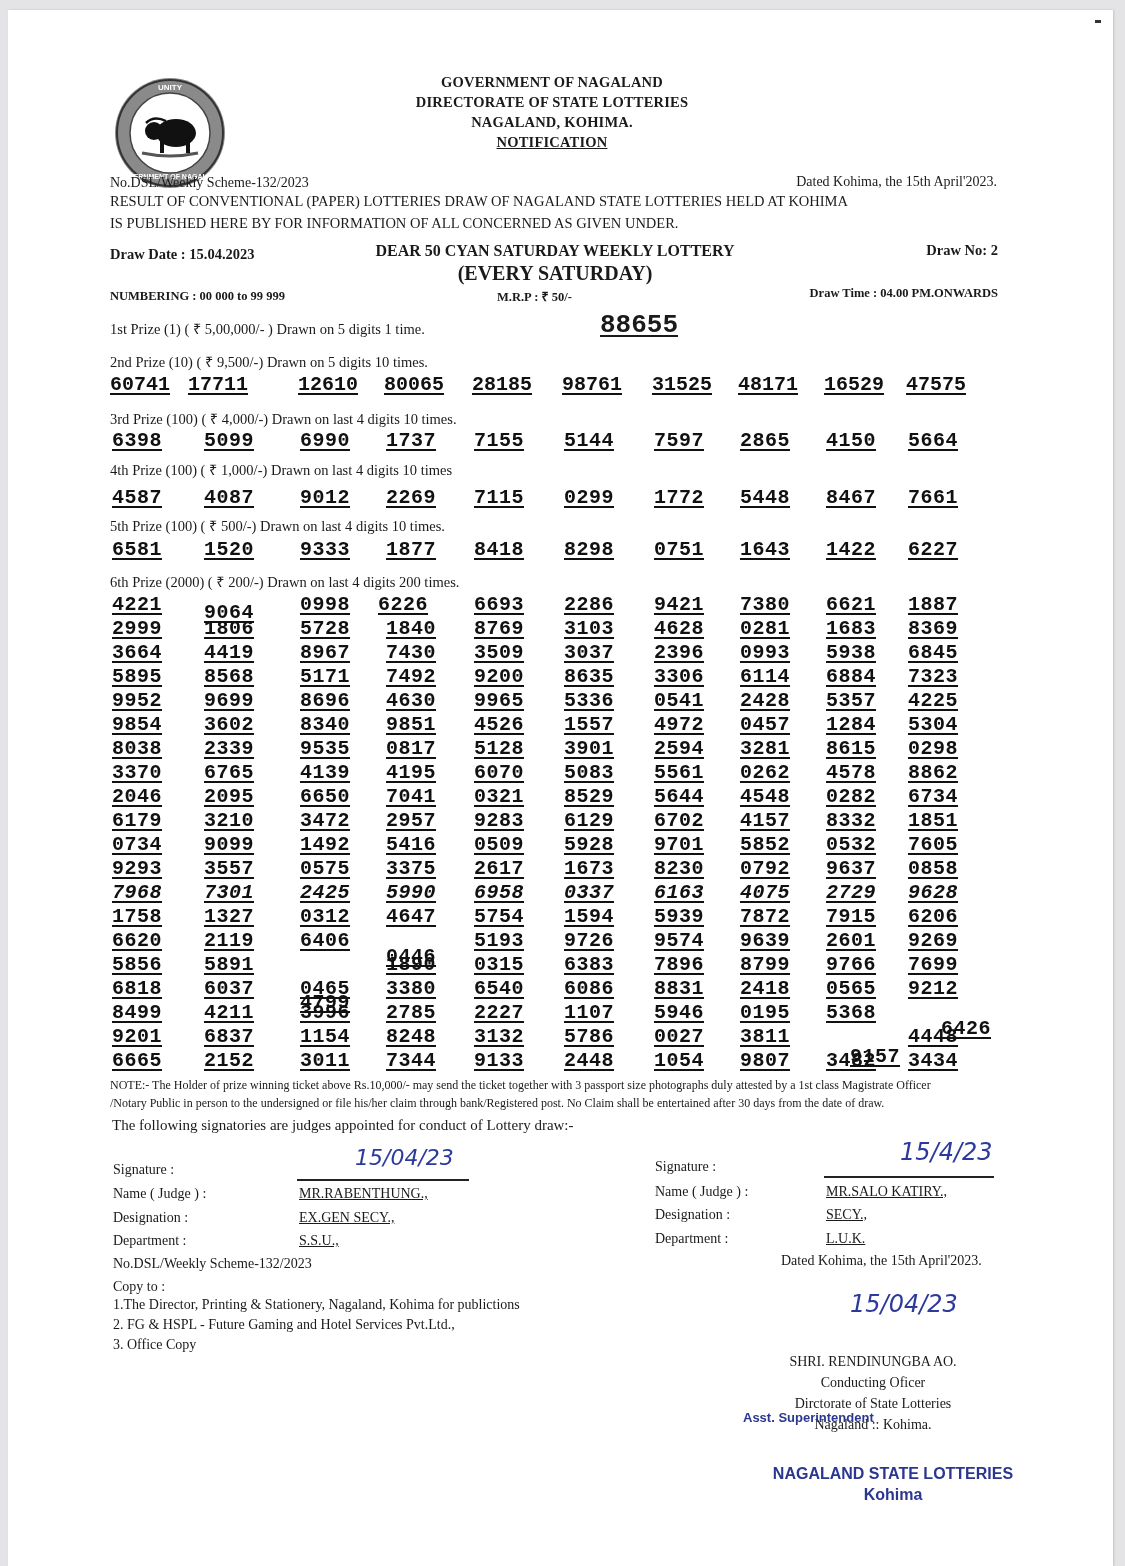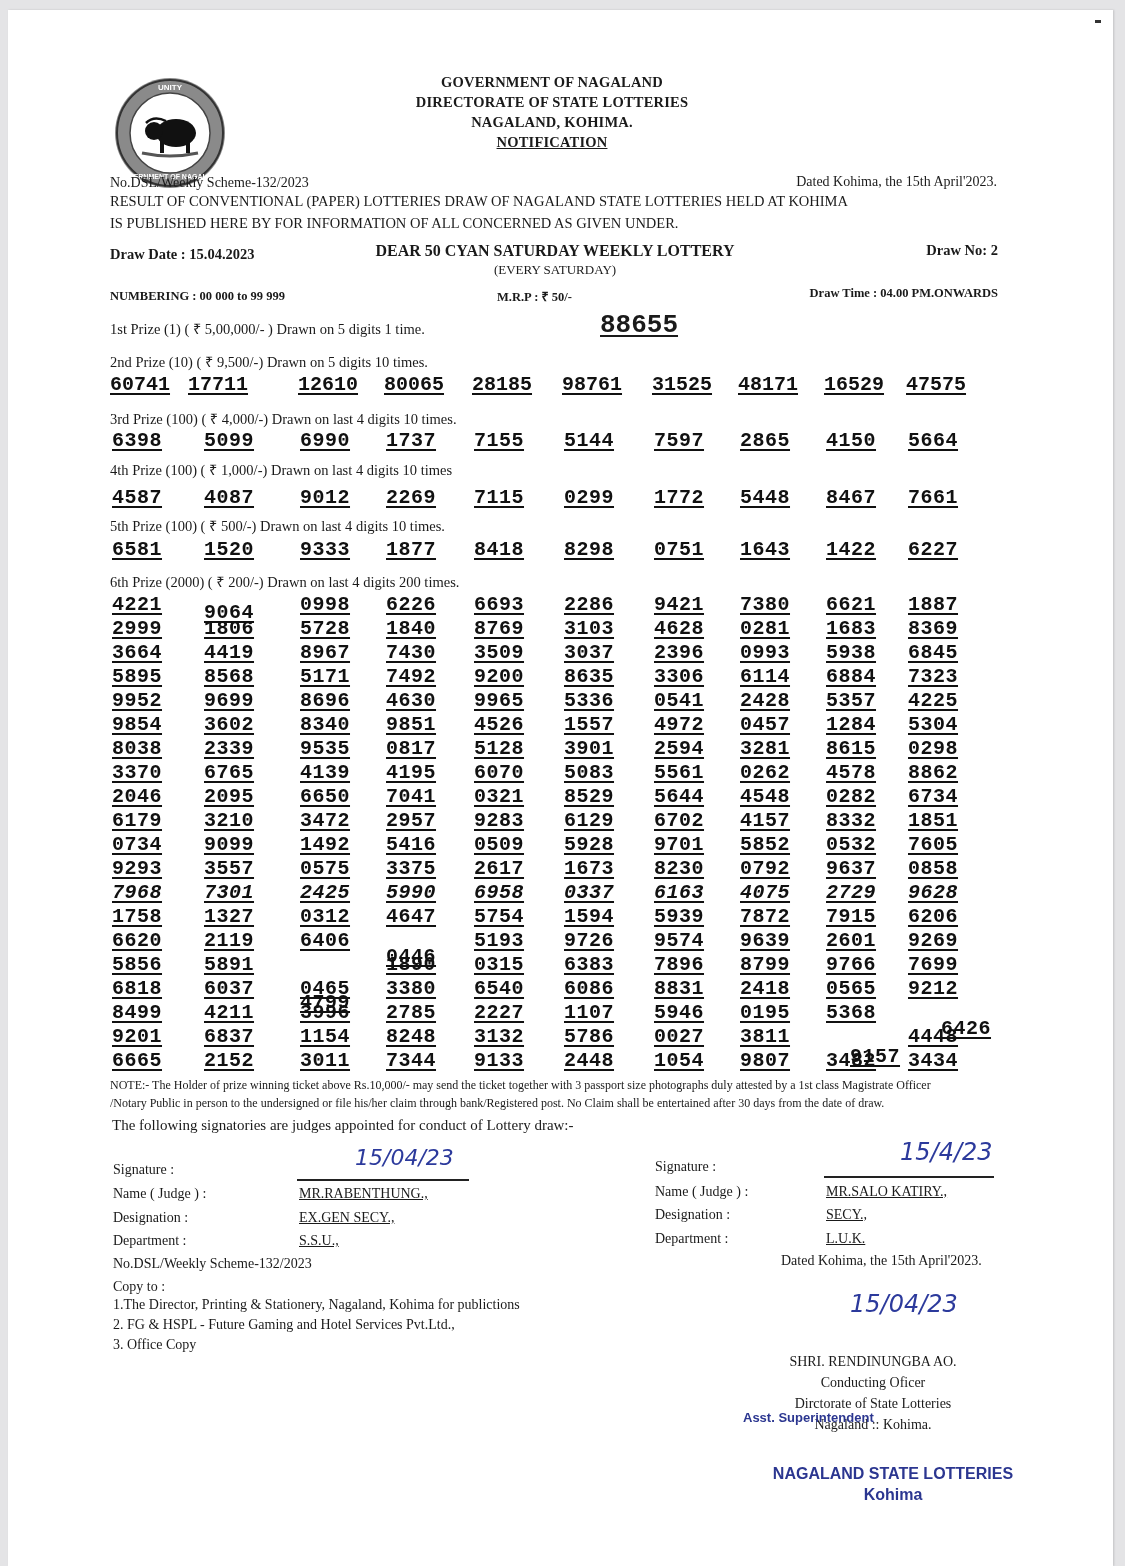--- a/index.html
+++ b/index.html
@@ -28,21 +28,21 @@
 
   .small { font-size: 14px; }
   .ref-no { left: 110px; top: 175px; }
   .dated { right: 128px; top: 174px; }
   .result1 { left: 110px; top: 193px; font-size: 14.5px; }
   .result2 { left: 110px; top: 215px; font-size: 14.5px; }
 
   .bold { font-weight: bold; }
   .draw-date { left: 110px; top: 246px; font-size: 14.5px; }
   .lottery-title { left: 0; width: 1110px; text-align: center; top: 242px; font-size: 16px; font-weight: bold; }
-  .lottery-sub { left: 0; width: 1110px; text-align: center; top: 262px; font-size: 13px; font-weight: normal; }
+  .lottery-sub { left: 0; width: 1110px; text-align: center; top: 262px; font-size: 20px; font-weight: bold; }
   .draw-no { right: 127px; top: 242px; font-size: 14.5px; }
   .numbering { left: 110px; top: 289px; font-size: 12.5px; }
   .mrp { left: 497px; top: 288px; font-size: 12.5px; }
   .draw-time { right: 127px; top: 286px; font-size: 12.5px; }
 
   .prize-label { left: 110px; font-size: 14.5px; }
   .first-num { left: 600px; top: 310px; font-family: "Liberation Mono", monospace; font-weight: bold; font-size: 26px; text-decoration: underline; text-decoration-thickness: 2px; text-underline-offset: 3px; }
 
   .num-row { position: absolute; left: 110px; width: 880px; height: 26px; }
   .num {
@@ -163,21 +163,21 @@
   <span class="num" style="left:716px">1422</span>
   <span class="num" style="left:798px">6227</span>
 </div>
 
 <div class="abs prize-label" style="top:571px">6th Prize (2000) ( ₹ 200/-)  Drawn on last 4 digits 200 times.</div>
 <div id="sixth-grid">
     <div class="num-row" style="top: 593px;">
       <span class="num" style="left: 2px;">4221</span>
       <span class="num" style="left: 94px; margin-top: 8px;">9064</span>
       <span class="num" style="left: 190px;">0998</span>
-      <span class="num" style="left: 276px;">6226</span>
+      <span class="num" style="left: 268px;">6226</span>
       <span class="num" style="left: 364px;">6693</span>
       <span class="num" style="left: 454px;">2286</span>
       <span class="num" style="left: 544px;">9421</span>
       <span class="num" style="left: 630px;">7380</span>
       <span class="num" style="left: 716px;">6621</span>
       <span class="num" style="left: 798px;">1887</span>
     </div>
     <div class="num-row" style="top: 617px;">
       <span class="num" style="left: 2px;">2999</span>
       <span class="num" style="left: 94px;">1806</span>

